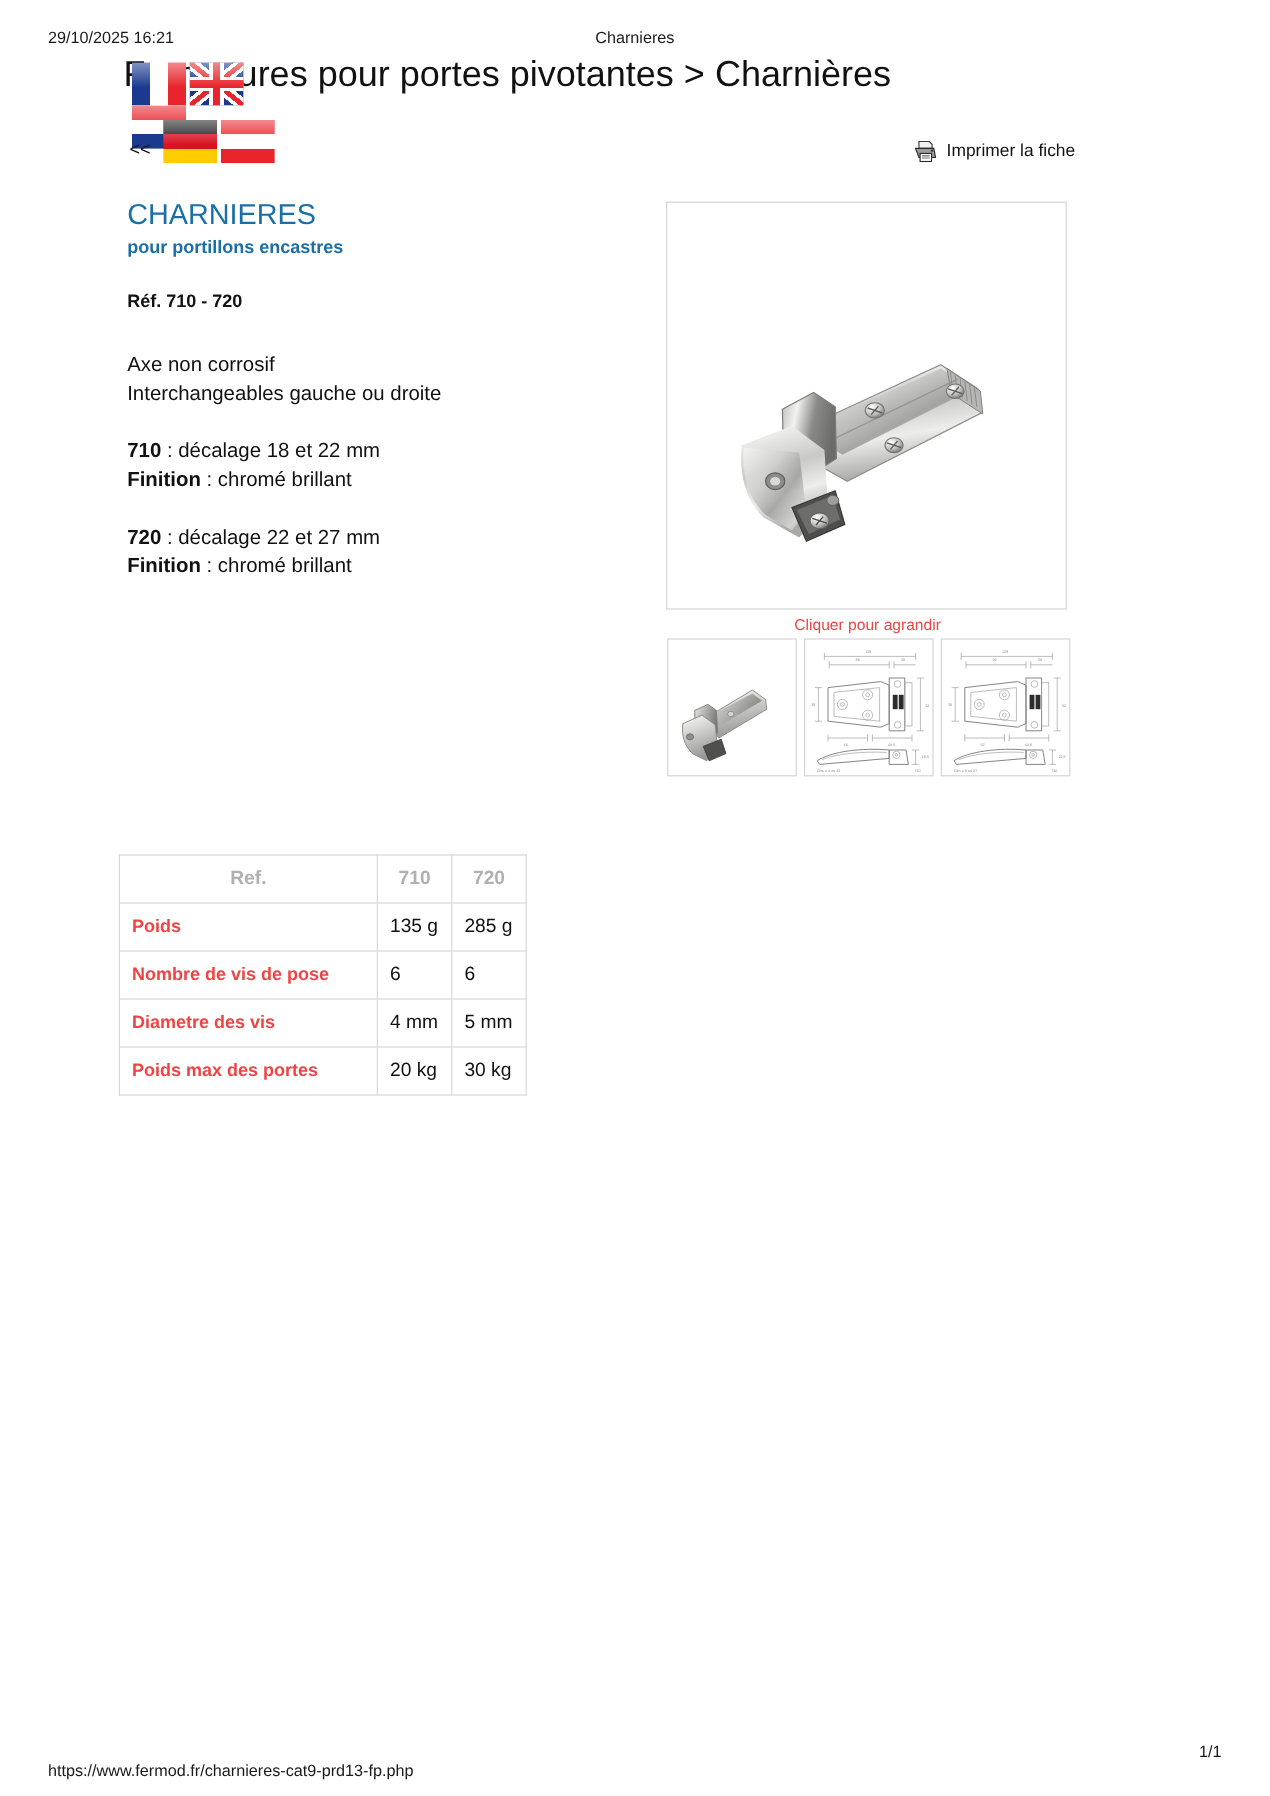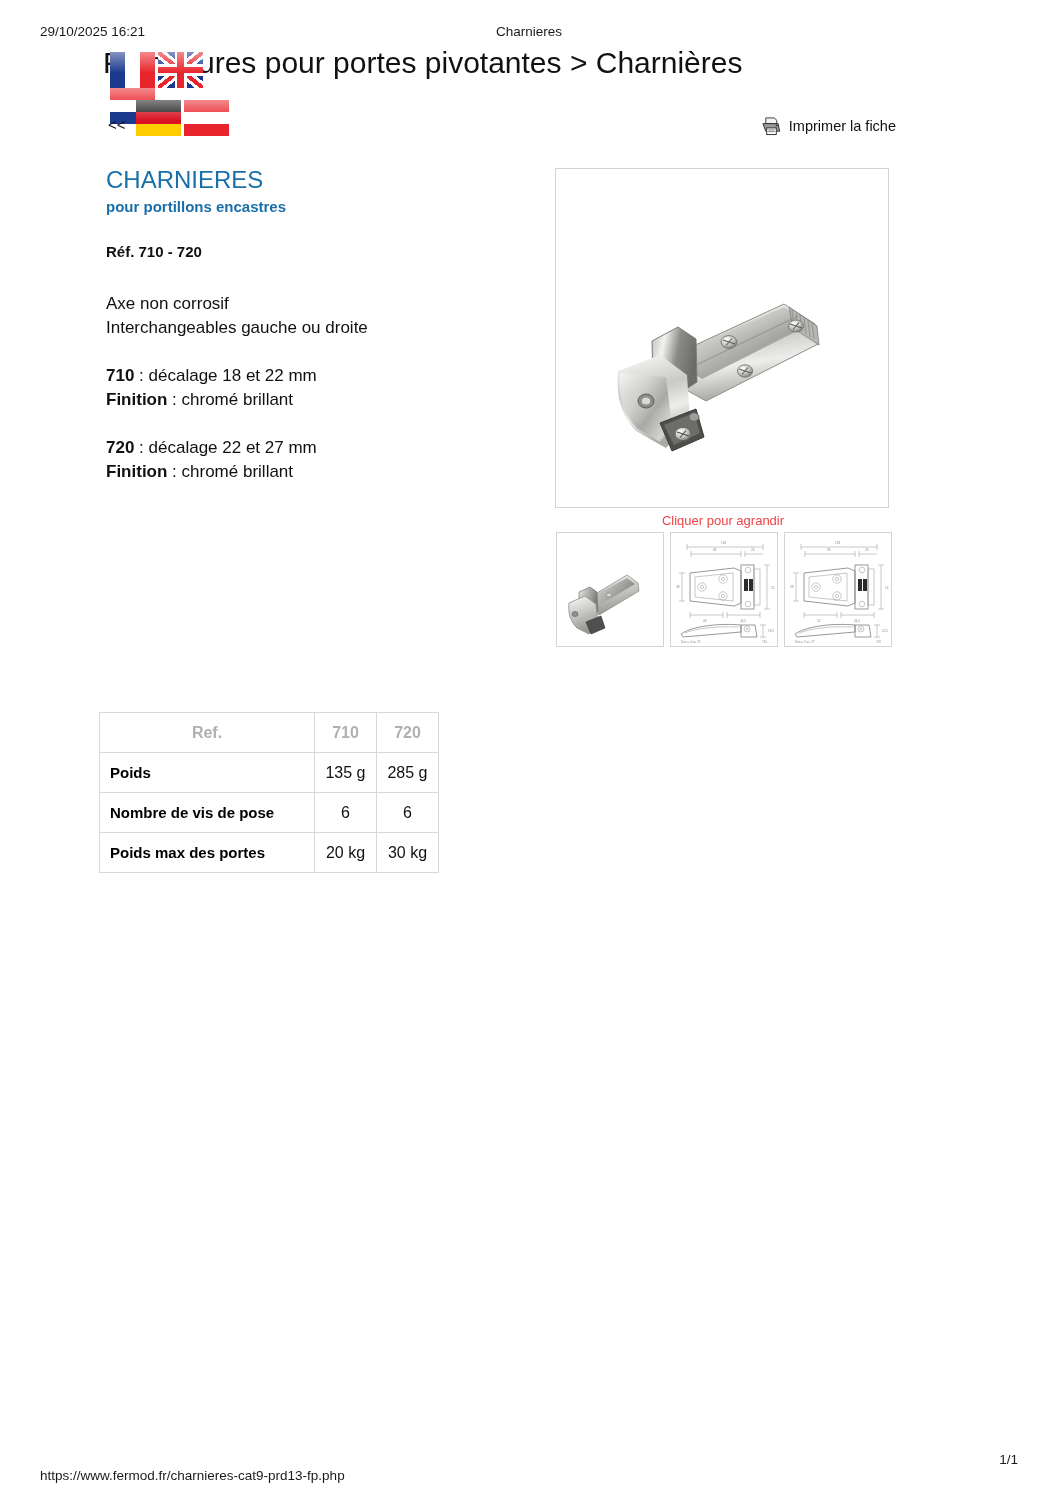--- a/index.html
+++ b/index.html
@@ -289,26 +289,25 @@
   .spec-table thead th {
     font-weight: bold;
     color: #b0b0b0;
     text-align: center;
     font-size: 16px;
   }
   .spec-table thead th.th-label { width: 215px; }
   .spec-table thead th.th-val   { width: 62px; }
   .spec-table tbody td.td-label {
     font-weight: bold;
-    color: #000000;
+    color: #ef4444;
     text-align: left;
     white-space: nowrap;
   }
   .spec-table tbody td.td-val {
-    text-align: center;
     color: #111111;
     white-space: nowrap;
     font-size: 16px;
   }
 </style>
 </head>
 <body>
 
 <div class="print-header">
   <span class="ph-date">29/10/2025 16:21</span>
@@ -622,20 +621,25 @@
       <td class="td-label">Poids</td>
       <td class="td-val">135 g</td>
       <td class="td-val">285 g</td>
     </tr>
     <tr>
       <td class="td-label">Nombre de vis de pose</td>
       <td class="td-val">6</td>
       <td class="td-val">6</td>
     </tr>
     <tr>
+      <td class="td-label">Diametre des vis</td>
+      <td class="td-val">4 mm</td>
+      <td class="td-val">5 mm</td>
+    </tr>
+    <tr>
       <td class="td-label">Poids max des portes</td>
       <td class="td-val">20 kg</td>
       <td class="td-val">30 kg</td>
     </tr>
   </tbody>
 </table>
 
 <div class="print-footer">
   <span class="pf-url">https://www.fermod.fr/charnieres-cat9-prd13-fp.php</span>
   <span class="pf-page">1/1</span>

